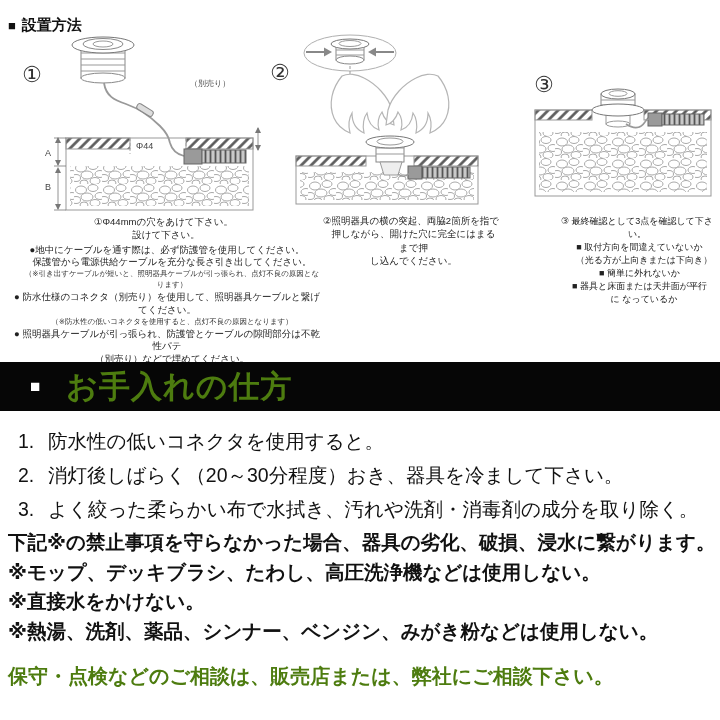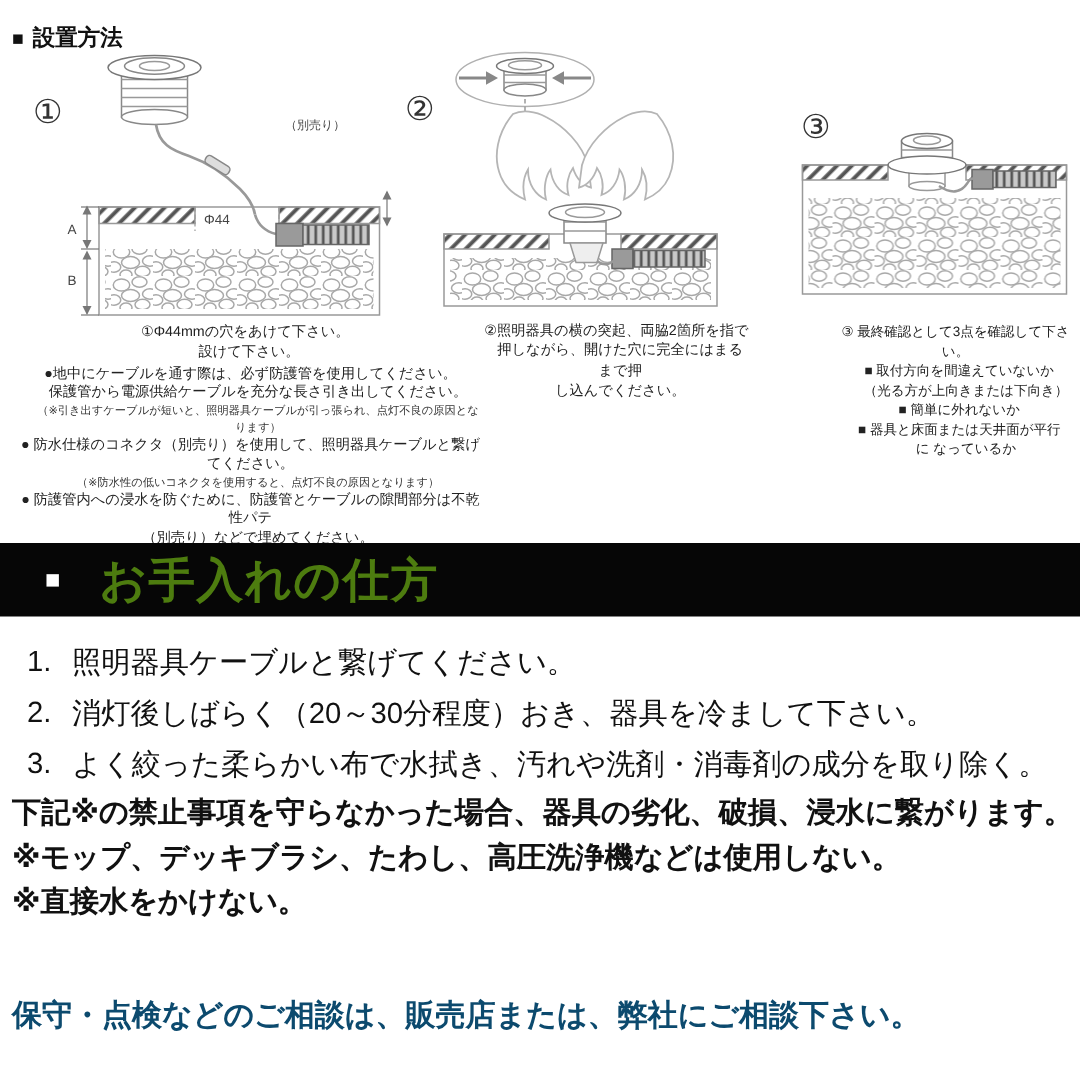--- a/index.html
+++ b/index.html
@@ -23,21 +23,21 @@
   .banner{left:0;top:362px;width:720px;height:49px;background:#060606;display:flex;align-items:center;}
   .banner .mk{color:#fff;font-size:17px;margin-left:30px;}
   .banner .ttl{color:#4d7c0f;font-size:31px;font-weight:800;margin-left:26px;letter-spacing:1px;}
   
   .care-list{left:18px;top:424px;font-size:19.5px;color:#111;}
   .care-list .row{height:34px;display:flex;align-items:center;}
   .care-list .num{width:30px;}
   
   .warn{left:8px;top:528px;font-size:19.5px;font-weight:600;color:#111;line-height:29.5px;}
   
-  .footer{left:8px;top:663px;font-size:20px;font-weight:600;color:#0c4a6e;}
+  .footer{left:8px;top:663px;font-size:20px;font-weight:600;color:#4d7c0f;}
   svg{display:block;}
   svg text{font-family:"Liberation Sans","DejaVu Sans",sans-serif;fill:#444;}
 </style>
 </head>
 <body>
 
 <div id="doc">
 
   <svg width="0" height="0" aria-hidden="true">
     <defs>
@@ -195,21 +195,21 @@
   </svg>
 
   <div class="abs col col1">
     <div>①Φ44mmの穴をあけて下さい。</div>
     <div class="ml5">設けて下さい。</div>
     <div class="ml7 mt2">●地中にケーブルを通す際は、必ず防護管を使用してください。</div>
     <div class="ml17">保護管から電源供給ケーブルを充分な長さ引き出してください。</div>
     <div class="ml17 note">（※引き出すケーブルが短いと、照明器具ケーブルが引っ張られ、点灯不良の原因となります）</div>
     <div class="ml7">● 防水仕様のコネクタ（別売り）を使用して、照明器具ケーブルと繋げてください。</div>
     <div class="ml17 note">（※防水性の低いコネクタを使用すると、点灯不良の原因となります）</div>
-    <div class="ml7">● 防護管内への浸水を防ぐために、防護管とケーブルの隙間部分は不乾性パテ</div>
+    <div class="ml7">● 照明器具ケーブルが引っ張られ、防護管とケーブルの隙間部分は不乾性パテ</div>
     <div class="ml17">（別売り）などで埋めてください。</div>
     <div class="ml17 note">（※別売りのものは市販品でご用意ください）</div>
   </div>
 
   <div class="abs col col2">
     <div>②照明器具の横の突起、両脇2箇所を指で</div>
     <div class="ml5">押しながら、開けた穴に完全にはまるまで押</div>
     <div class="ml5">し込んでください。</div>
   </div>
 
@@ -223,33 +223,34 @@
   </div>
 
   <div class="abs banner">
     <span class="mk">■</span>
     <span class="ttl">お手入れの仕方</span>
   </div>
 
   <div class="abs care-list">
     <div class="row">
       <span class="num">1.</span>
-      <span>照明器具ケーブルと繋げてください。</span>
+      <span>防水性の低いコネクタを使用すると。</span>
     </div>
     <div class="row">
       <span class="num">2.</span>
       <span>消灯後しばらく（20～30分程度）おき、器具を冷まして下さい。</span>
     </div>
     <div class="row">
       <span class="num">3.</span>
       <span>よく絞った柔らかい布で水拭き、汚れや洗剤・消毒剤の成分を取り除く。</span>
     </div>
   </div>
 
   <div class="abs warn">
     <div>下記※の禁止事項を守らなかった場合、器具の劣化、破損、浸水に繋がります。</div>
     <div>※モップ、デッキブラシ、たわし、高圧洗浄機などは使用しない。</div>
     <div>※直接水をかけない。</div>
+    <div>※熱湯、洗剤、薬品、シンナー、ベンジン、みがき粉などは使用しない。</div>
   </div>
 
   <div class="abs footer">保守・点検などのご相談は、販売店または、弊社にご相談下さい。</div>
 
 </div>
 
 </body></html>

